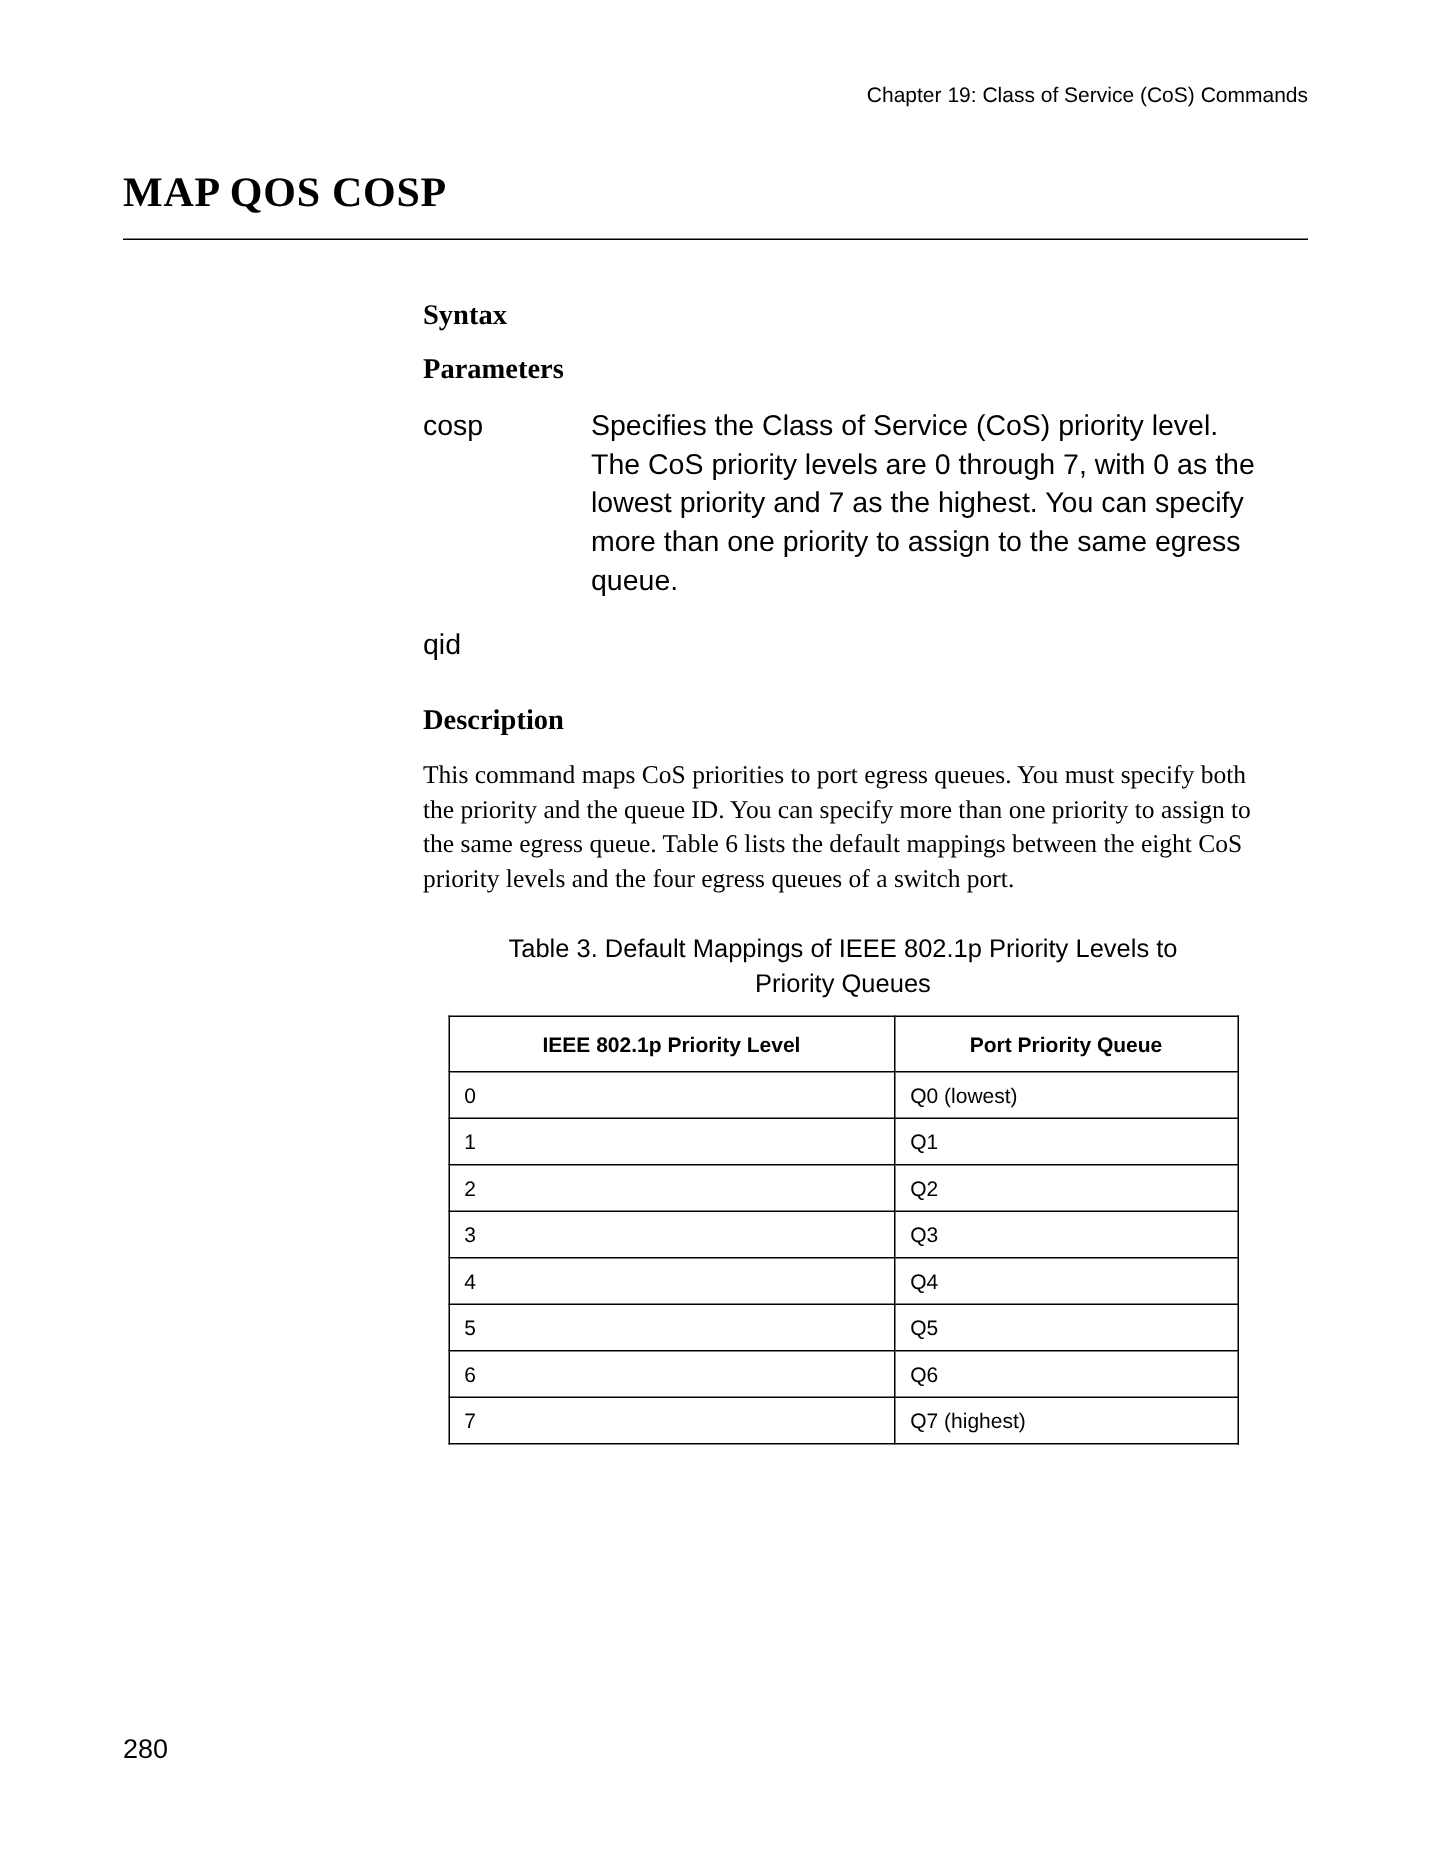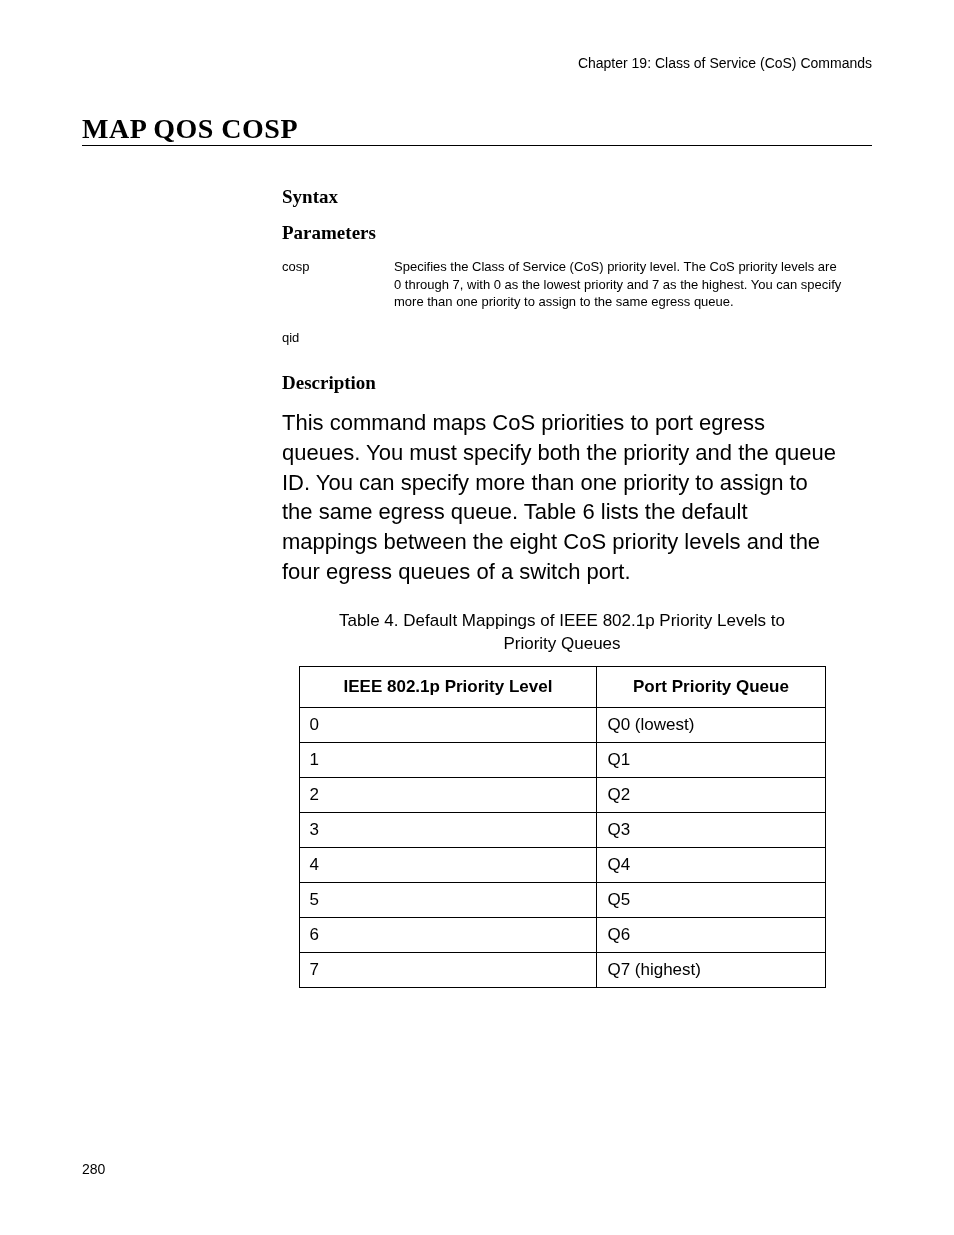--- a/index.html
+++ b/index.html
@@ -17,21 +17,21 @@
     box-sizing: border-box;
     padding: 55px 82px 0 82px;
   }
   .chapter {
     font-size: 14px;
     margin-bottom: 42px;
     text-align: right;
   }
   .title-block {
     border-bottom: 1px solid #000;
-    padding-bottom: 0;
+    padding-bottom: 14px;
     margin-bottom: 40px;
   }
   .title {
     font-family: "Times New Roman", Times, serif;
     font-size: 28px;
     font-weight: bold;
     letter-spacing: 0.5px;
   }
   .content {
     margin-left: 200px;
@@ -47,65 +47,66 @@
     font-family: "Courier New", Courier, monospace;
     font-size: 17px;
     margin-bottom: 24px;
   }
   .syntax-line .arg {
     font-style: italic;
   }
   .param-row {
     display: flex;
     margin-bottom: 18px;
-    font-size: 13px;
+    font-size: 19px;
     line-height: 1.35;
   }
   .param-name {
     width: 112px;
     flex: 0 0 112px;
   }
   .param-desc {
     flex: 1;
   }
   .desc-para {
-    font-size: 22px;
+    font-size: 17px;
     line-height: 1.35;
     margin: 0 0 24px 0;
+    font-family: Liberation Serif, serif;
   }
   .table-caption {
     text-align: center;
     font-size: 17px;
     margin: 0 auto 10px auto;
     width: 500px;
     line-height: 1.35;
   }
   table.mapping {
     border-collapse: collapse;
     margin: 0 auto;
     width: 527px;
-    font-size: 17px;
+    font-size: 14px;
   }
   table.mapping th,
   table.mapping td {
     border: 1.5px solid #000;
     padding: 7px 10px;
     text-align: left;
     vertical-align: middle;
   }
   table.mapping th {
     font-weight: bold;
     text-align: center;
     padding: 10px 8px;
   }
   .page-num {
     position: absolute;
     bottom: 58px;
     left: 82px;
-    font-size: 14px;
+    font-size: 18px;
   }
   .gap-lg { margin-bottom: 26px; gap: 39px; }
 </style>
 </head>
 <body>
 
 <div class="page">
 
   <div class="chapter">Chapter 19: Class of Service (CoS) Commands</div>
 
@@ -126,21 +127,21 @@
     </div>
 
     <div class="param-row gap-lg">
       <div class="param-name">qid</div>
     </div>
 
     <div class="subhead">Description</div>
 
     <p class="desc-para">This command maps CoS priorities to port egress queues. You must specify both the priority and the queue ID. You can specify more than one priority to assign to the same egress queue. Table 6 lists the default mappings between the eight CoS priority levels and the four egress queues of a switch port.</p>
 
-    <div class="table-caption">Table 4. Default Mappings of IEEE 802.1p Priority Levels to Priority Queues</div>
+    <div class="table-caption">Table 3. Default Mappings of IEEE 802.1p Priority Levels to Priority Queues</div>
 
     <table class="mapping">
       <thead>
         <tr>
           <th>IEEE 802.1p Priority Level</th>
           <th>Port Priority Queue</th>
         </tr>
       </thead>
       <tbody>
         <tr>

